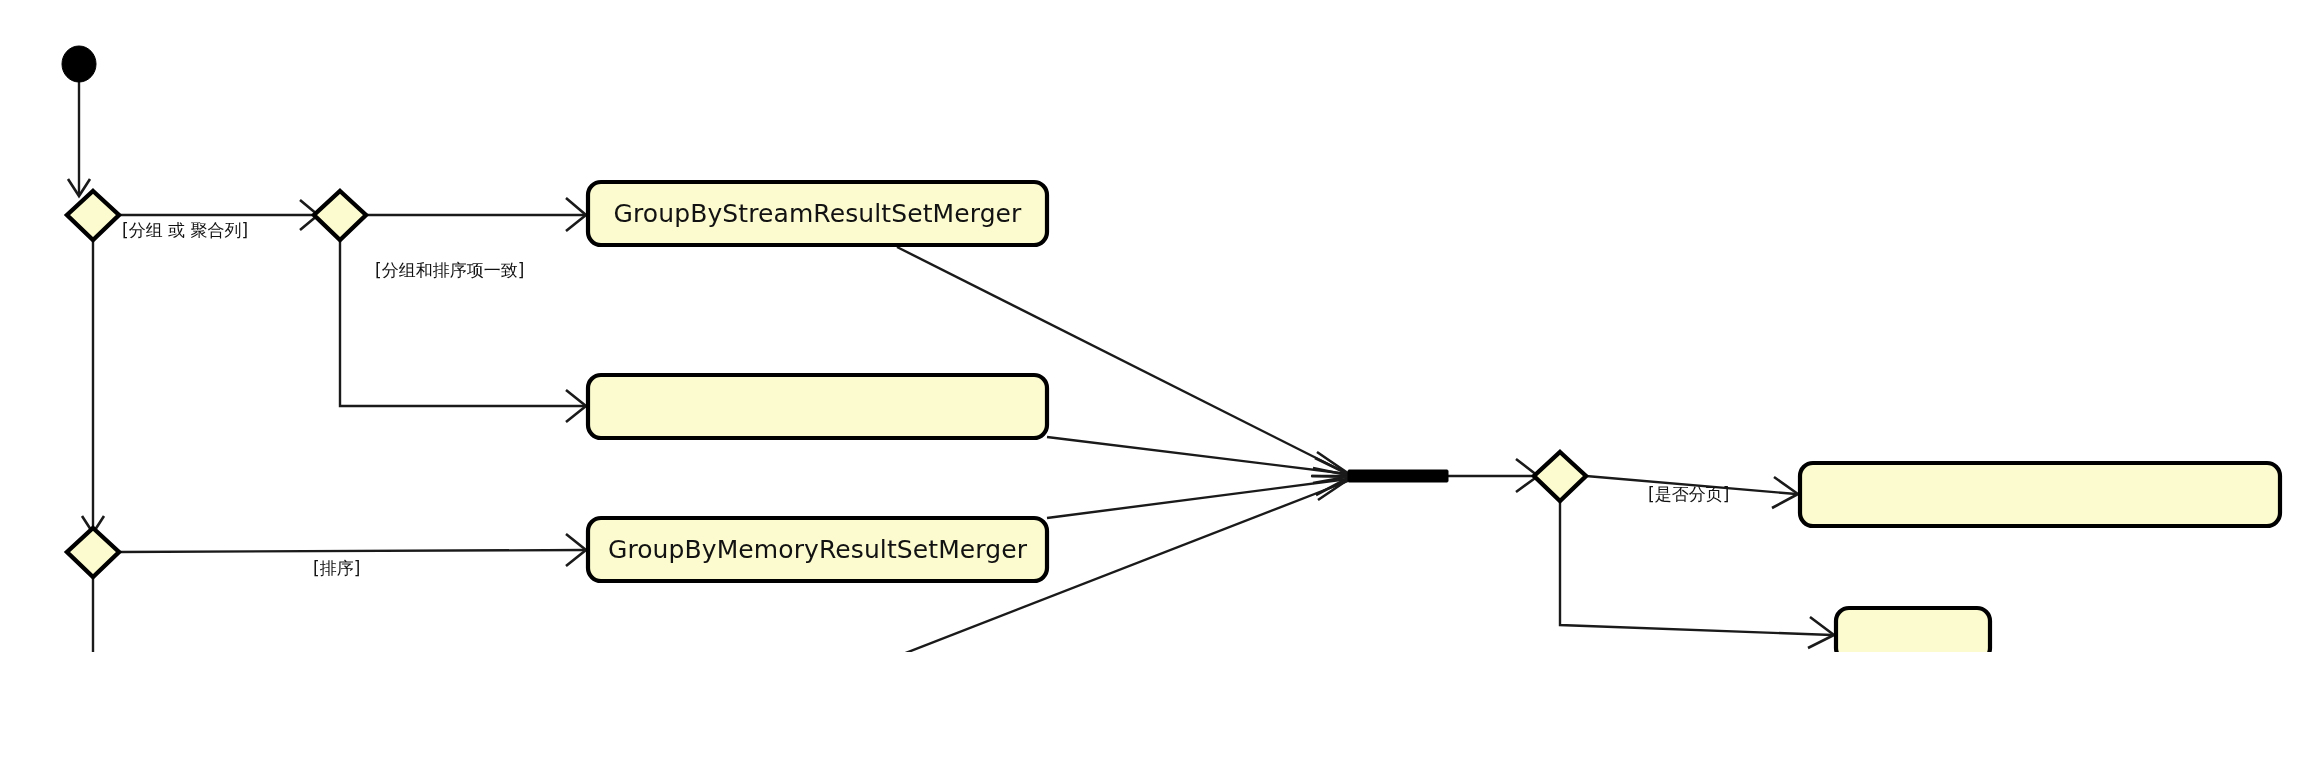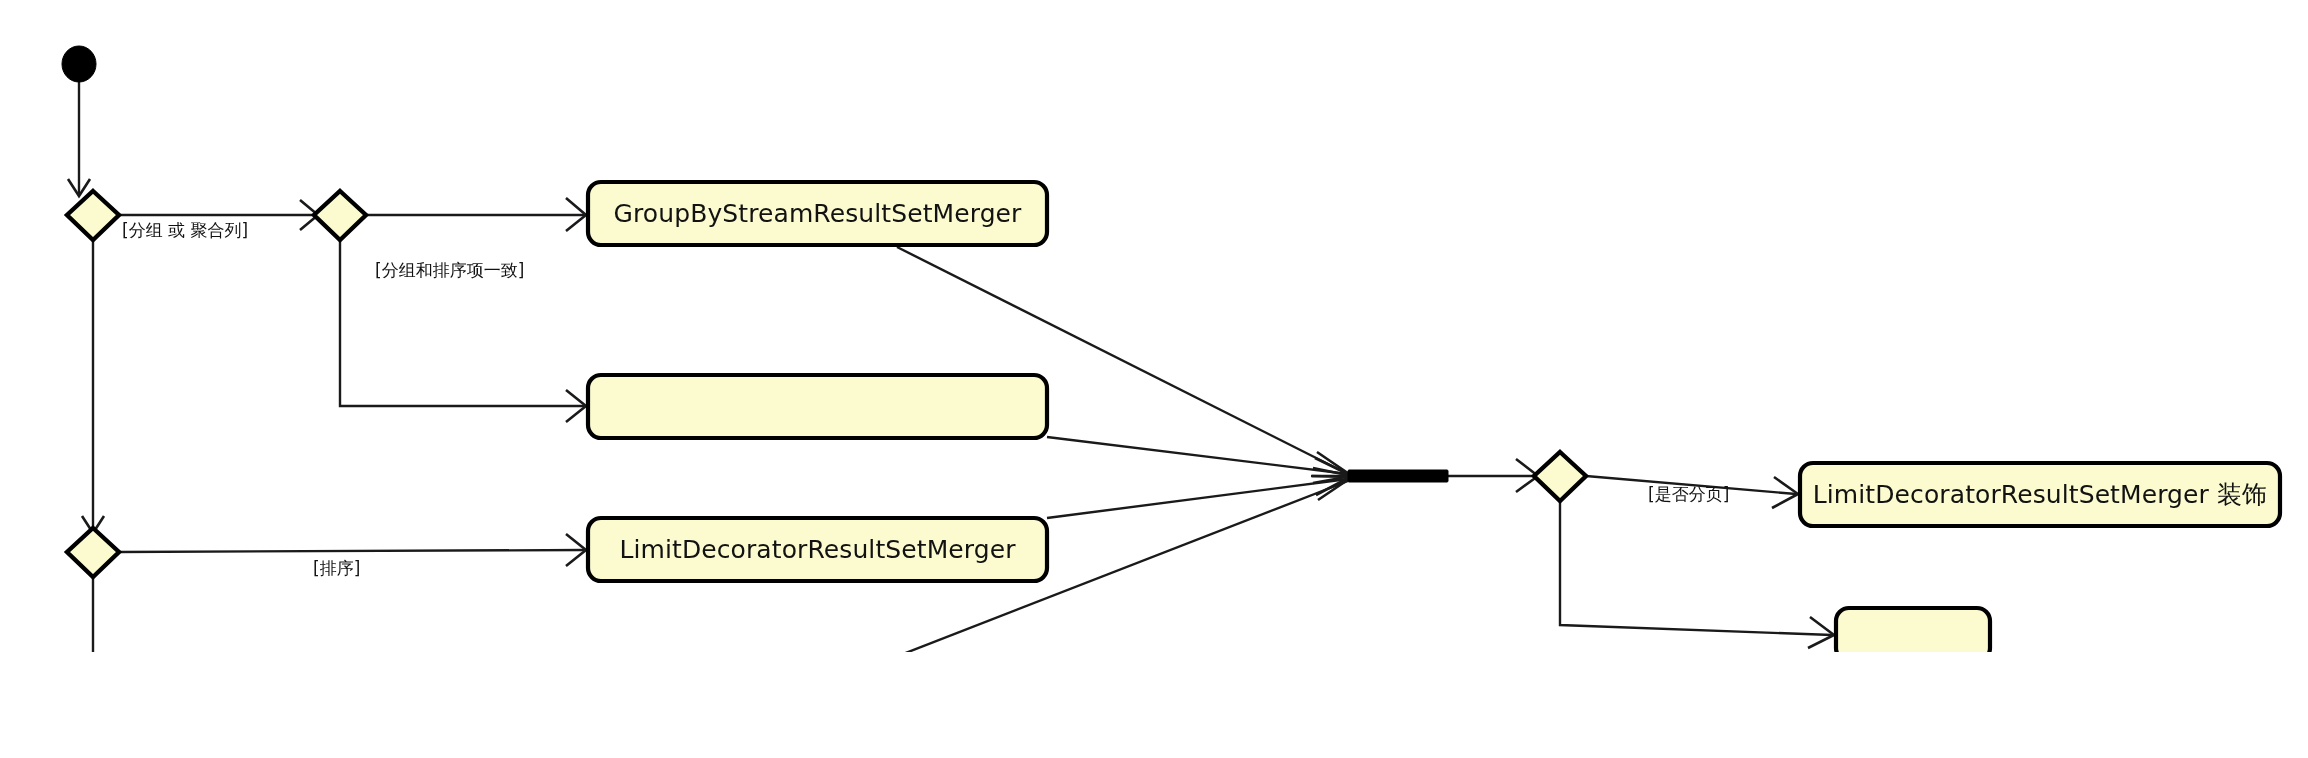--- a/index.html
+++ b/index.html
@@ -173,24 +173,23 @@
     <rect class="node-shape" x="588" y="518" width="459" height="63" rx="13" ry="13"></rect>
     <rect class="node-shape" x="588" y="654" width="407" height="63" rx="13" ry="13"></rect>
     <rect class="node-shape" x="1800" y="463" width="480" height="63" rx="13" ry="13"></rect>
     <rect class="node-shape" x="1836" y="608" width="154" height="53" rx="13" ry="13"></rect>
 
   </svg>
 
   <div class="node-label" style="left:588px; top:182px; width:459px; height:63px;">GroupByStreamResultSetMerger</div>
 
 
-  <div class="node-label" style="left:588px; top:518px; width:459px; height:63px;">LimitDecoratorResultSetMerger</div>
+  <div class="node-label" style="left:588px; top:518px; width:459px; height:63px;">GroupByMemoryResultSetMerger</div>
 
 
-  <div class="node-label" style="left:1800px; top:463px; width:480px; height:63px;">LimitDecoratorResultSetMerger 装饰</div>
 
 
   <div class="guard-label" style="left:122px; top:222px;">[分组 或 聚合列]</div>
 
   <div class="guard-label" style="left:375px; top:222px;margin-top:40px;">[分组和排序项一致]</div>
 
   <div class="guard-label" style="left:313px; top:560px;">[排序]</div>
 
   <div class="guard-label" style="left:1636px; top:486px;margin-left:12px;">[是否分页]</div>
 

